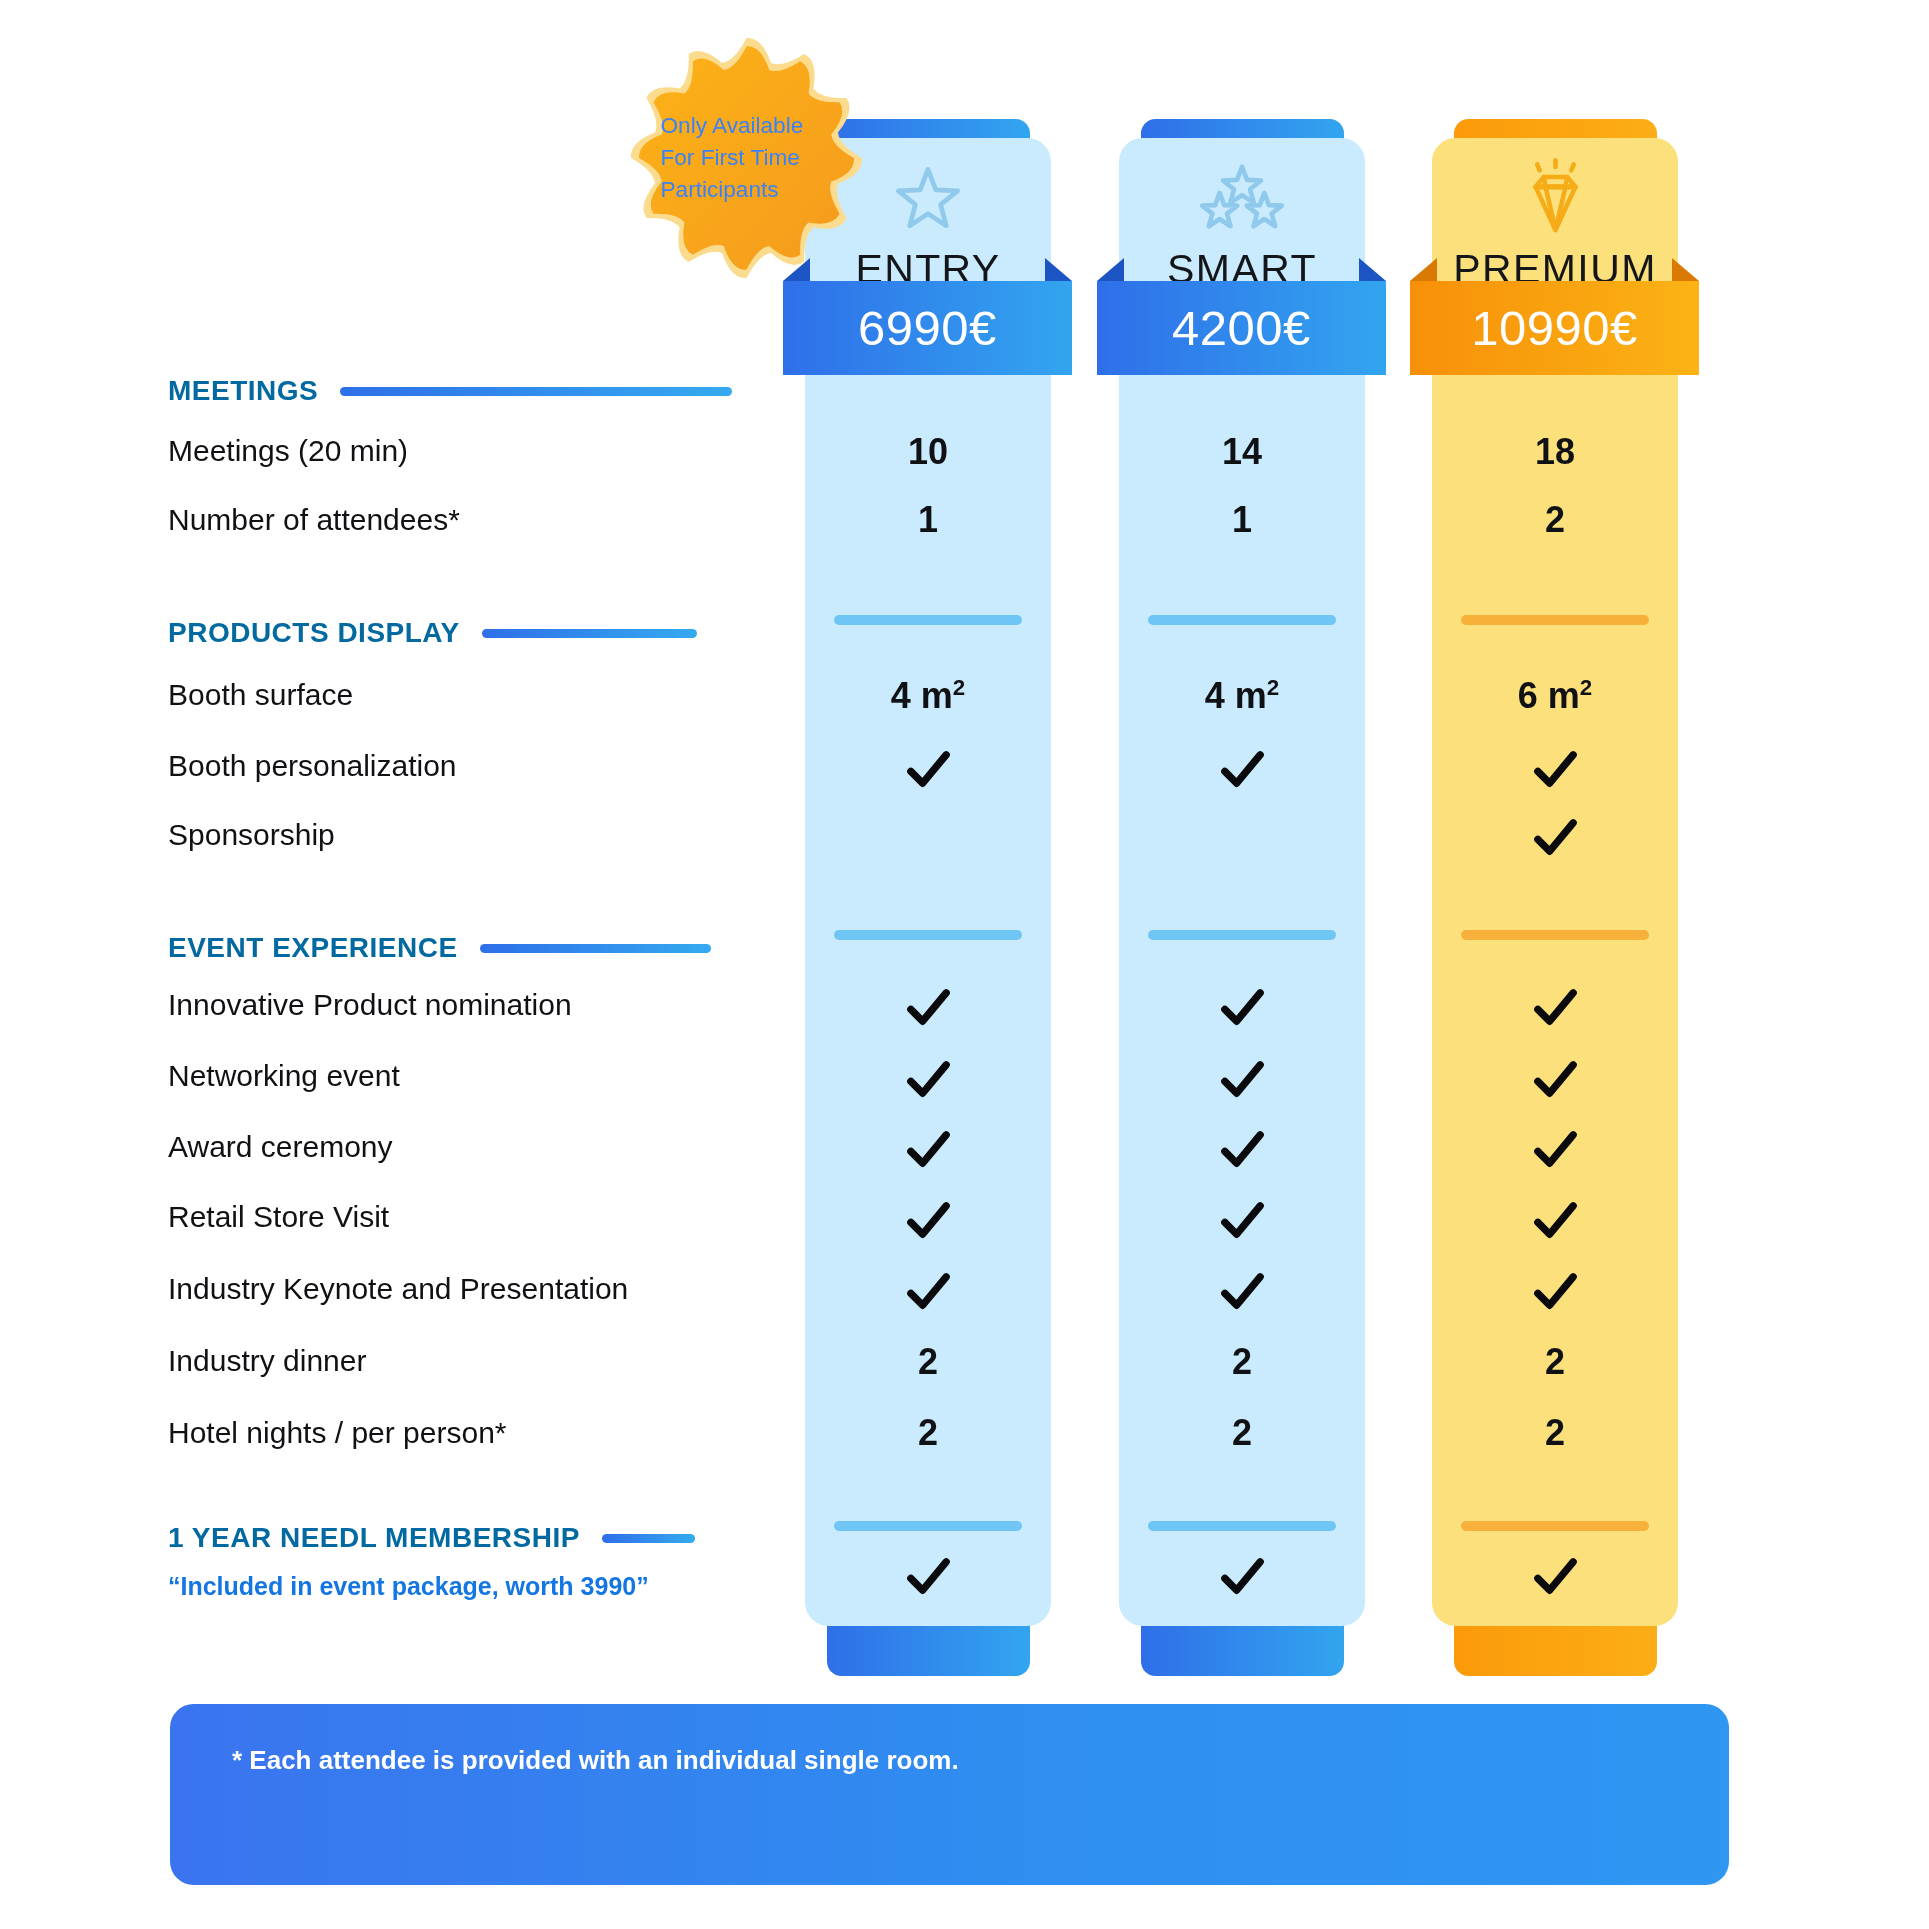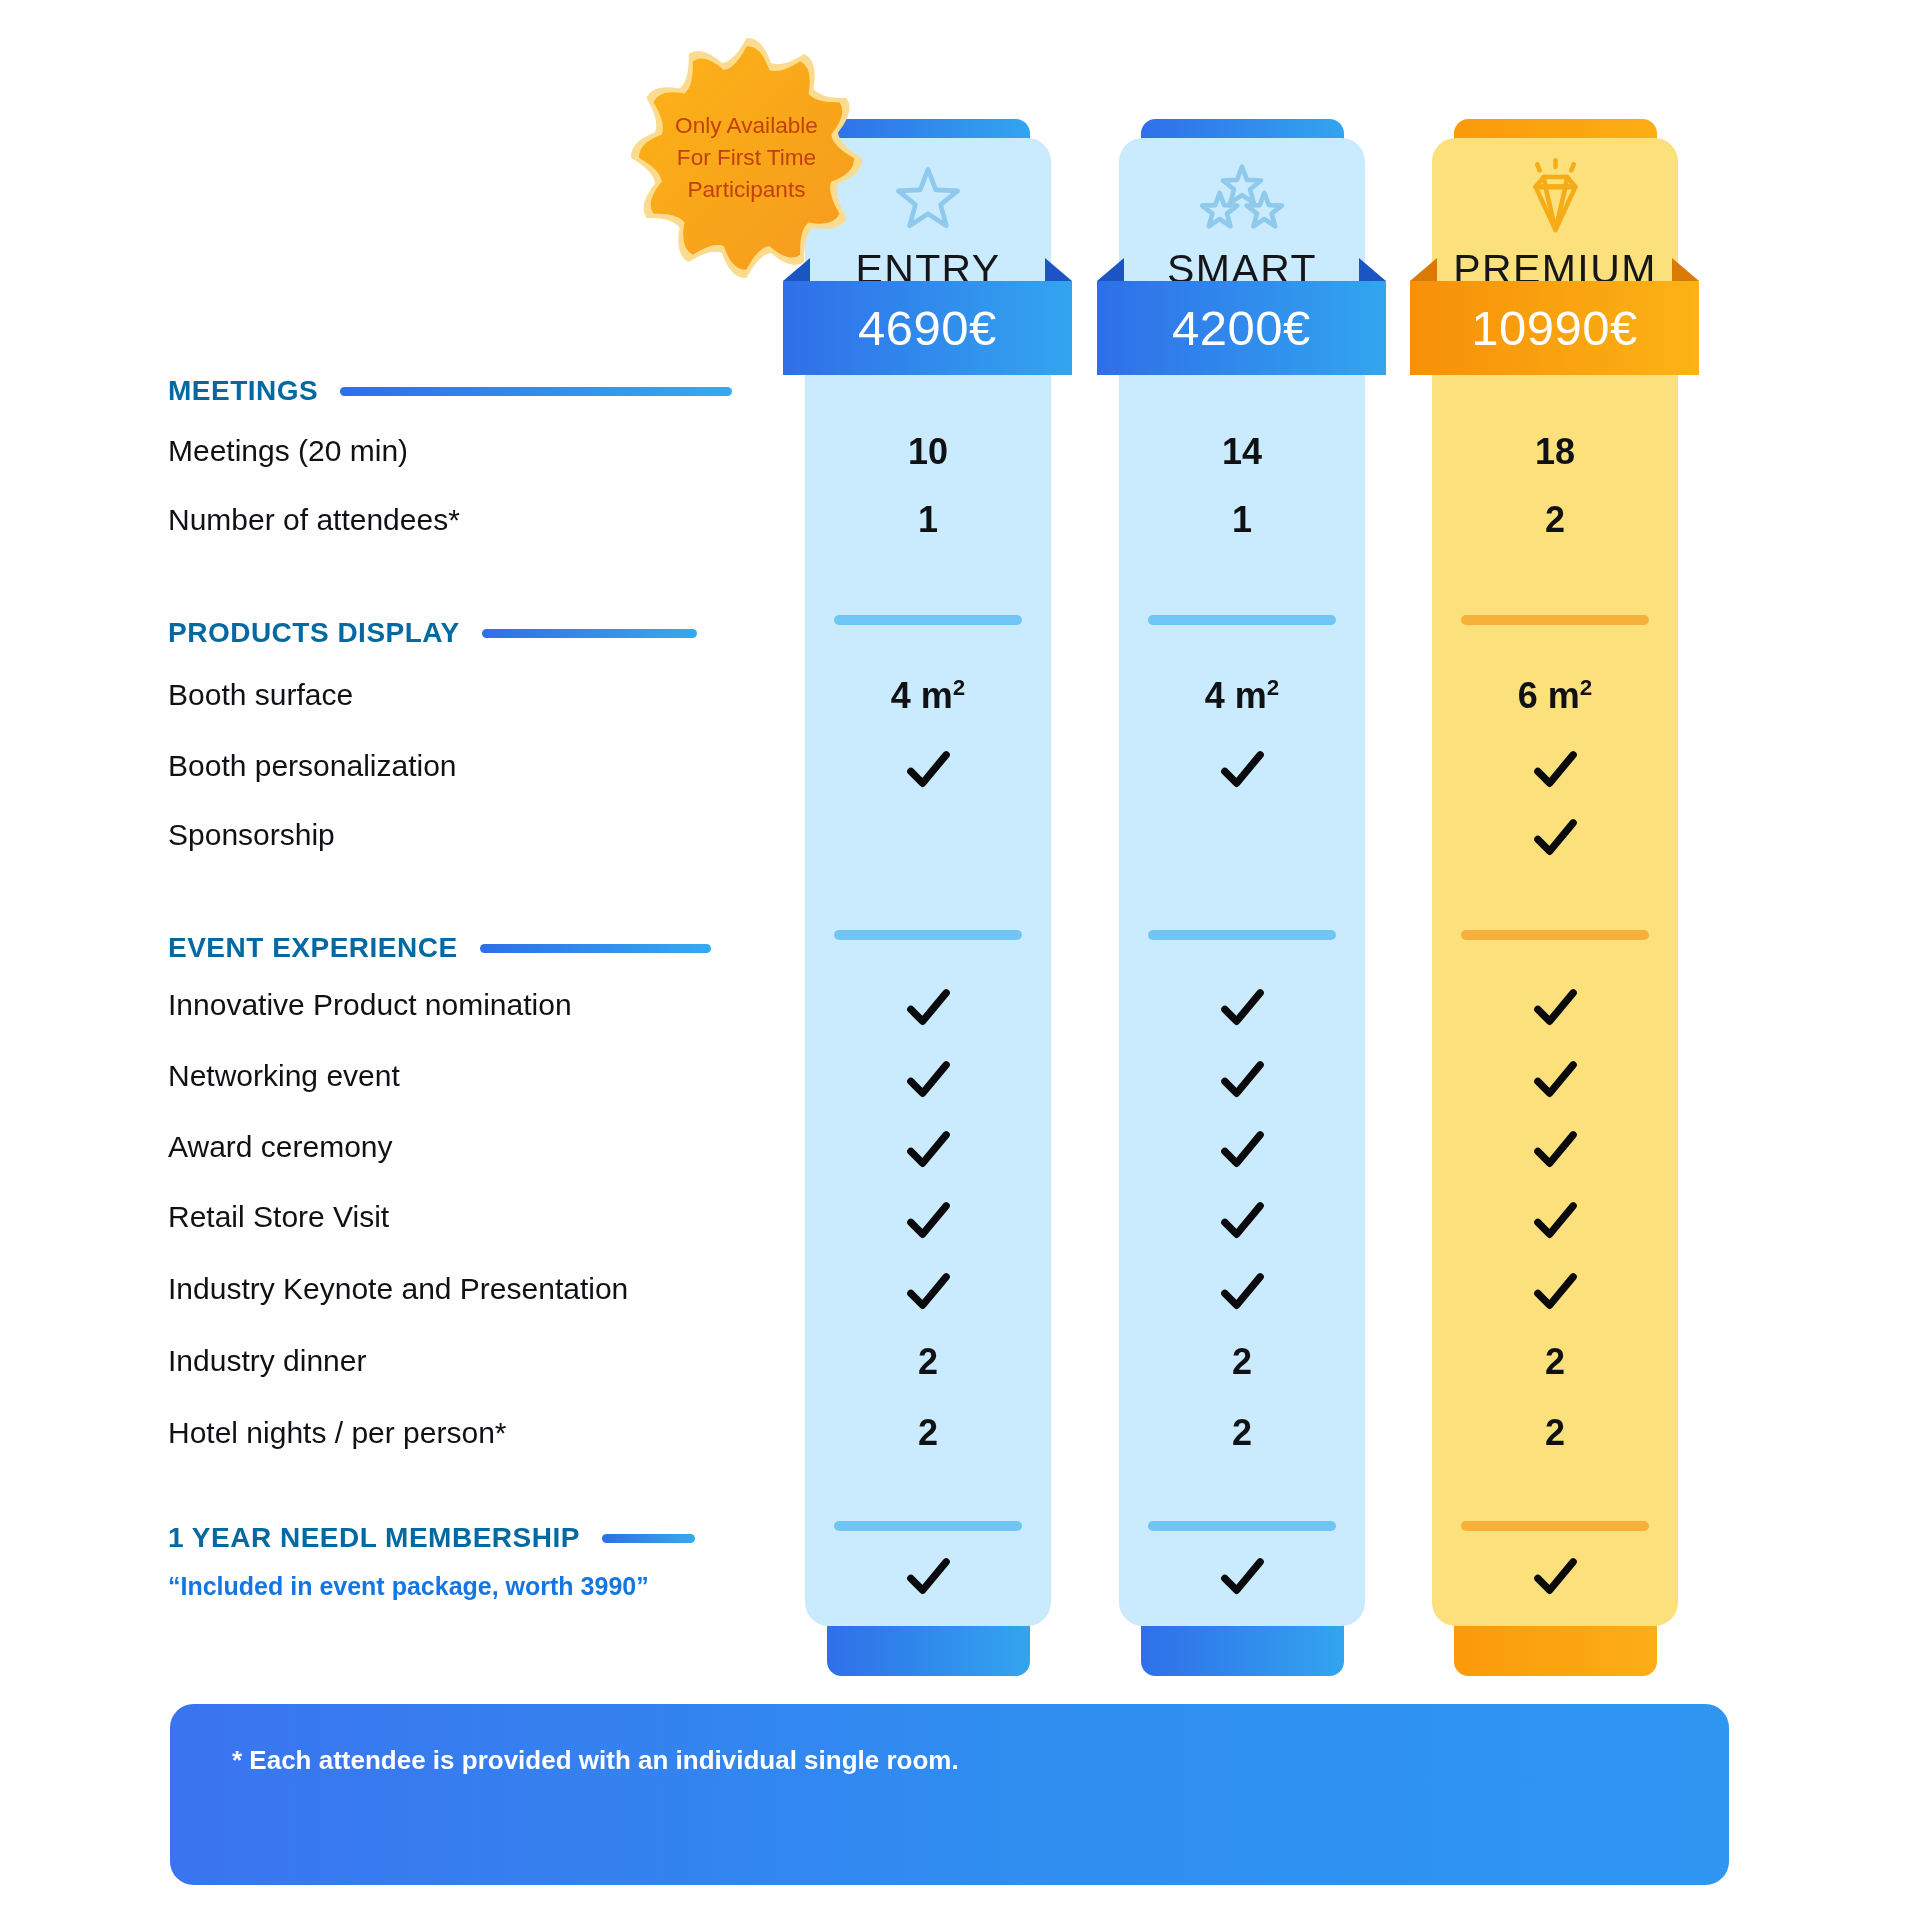--- a/index.html
+++ b/index.html
@@ -88,22 +88,21 @@
   .badge {
     position: absolute;
     left: 631px; top: 38px;
     width: 231px; height: 240px;
     z-index: 20;
     display: flex; align-items: center; justify-content: center;
   }
   .badge svg { position: absolute; inset: 0; width: 100%; height: 100%; }
   .badge-text {
     position: relative; z-index: 2;
-    text-align: center;
-    color: #c2410c;
+    color: #3b82f6;
     font-size: 22.6px;
     line-height: 1.42;
     font-weight: 400;
     width: 172px;
   }
 
   
   .section-head {
     position: absolute;
     left: 168px;
@@ -235,21 +234,21 @@
   <div id="headers-layer">
       <div class="col-icon" style="left: 805px; top: 157px; width: 246px; height: 83px;">
         <svg width="78" height="78" viewBox="0 0 100 100">
           <path d="M50.00,12.00L59.99,38.25L88.04,39.64L66.17,57.25L73.51,84.36L50.00,69.00L26.49,84.36L33.83,57.25L11.96,39.64L40.01,38.25Z" fill="none" stroke="#8fc9ec" stroke-width="6" stroke-linejoin="round"></path>
         </svg>
       </div>
       <div class="col-name" style="left: 805px; top: 246px; width: 246px;">ENTRY</div>
       <div class="ribbon blue" style="left: 783px; top: 281px; width: 289px;">
         <span class="fold-l"></span>
         <span class="fold-r"></span>
-        <span>4690€</span>
+        <span>6990€</span>
       </div>
       <div class="col-icon" style="left: 1119px; top: 157px; width: 246px; height: 83px;">
         <svg width="100" height="78" viewBox="0 0 130 100">
           <path d="M65.00,8.00L71.47,25.10L89.73,25.97L75.46,37.40L80.28,55.03L65.00,45.00L49.72,55.03L54.54,37.40L40.27,25.97L58.53,25.10Z" fill="none" stroke="#8fc9ec" stroke-width="6" stroke-linejoin="round"></path>
           <path d="M36.00,42.00L41.88,57.91L58.83,58.58L45.51,69.09L50.11,85.42L36.00,76.00L21.89,85.42L26.49,69.09L13.17,58.58L30.12,57.91Z" fill="none" stroke="#8fc9ec" stroke-width="6" stroke-linejoin="round"></path>
           <path d="M94.00,42.00L99.88,57.91L116.83,58.58L103.51,69.09L108.11,85.42L94.00,76.00L79.89,85.42L84.49,69.09L71.17,58.58L88.12,57.91Z" fill="none" stroke="#8fc9ec" stroke-width="6" stroke-linejoin="round"></path>
         </svg>
       </div>
       <div class="col-name" style="left: 1119px; top: 246px; width: 246px;">SMART</div>
       <div class="ribbon blue" style="left: 1097px; top: 281px; width: 289px;">

